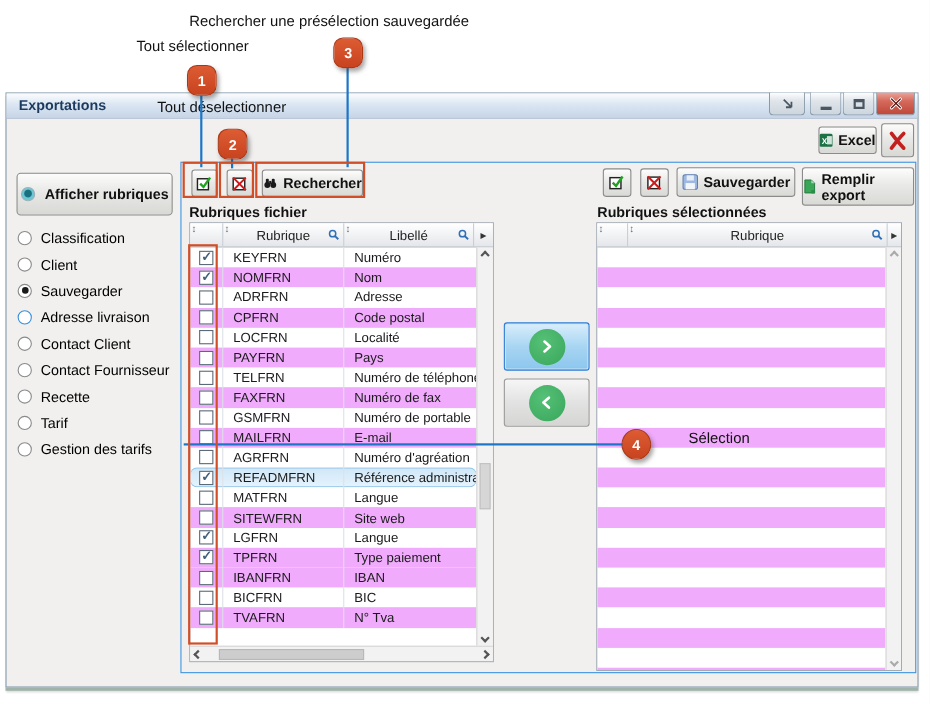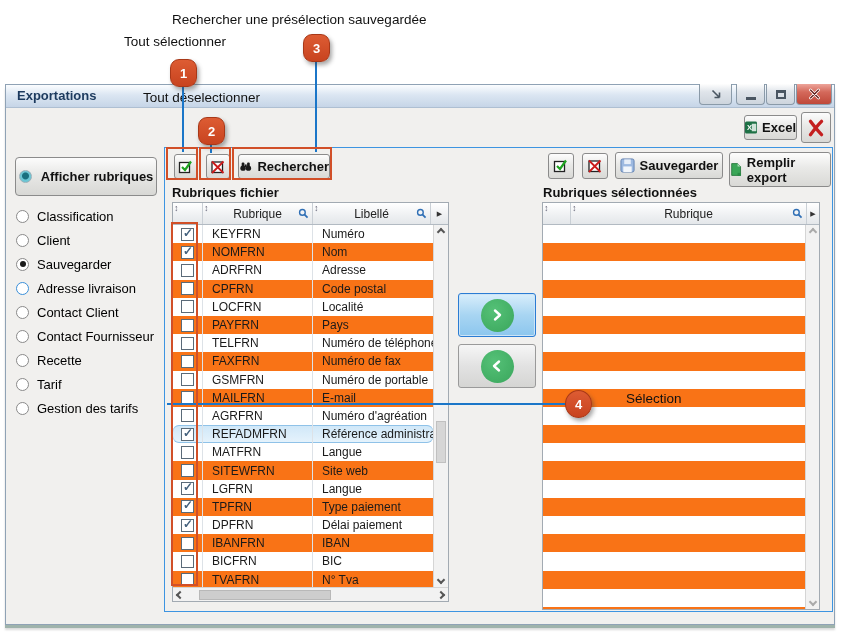--- a/index.html
+++ b/index.html
@@ -62,21 +62,21 @@
   
   .tbl { position:absolute; background:#fff; border:1px solid #a2aab2; }
   .thead { display:flex; height:22px; background:linear-gradient(#ffffff,#eef0f2 60%,#e4e7ea);
            border-bottom:1px solid #b2bac2; font-size:12px; color:#222; }
   .hcell { position:relative; display:flex; align-items:center; justify-content:center;
            border-right:1px solid #c9cfd5; }
   .sorticon { position:absolute; left:1px; top:0px; font-size:9px; color:#667; }
   .mag { position:absolute; right:3px; top:5px; }
   .harrow { font-size:7px; color:#333; }
   .trow { display:flex; height:18.2px; align-items:center; font-size:12px; color:#1a1a1a; }
-  .trow.alt { background:#f97316; }
+  .trow.alt { background:#f0abfc; }
   .trow.selected { background:linear-gradient(#cfe7f8,#e6f3fc); box-shadow:inset 0 1px 0 #8fc2e8, inset 0 -1px 0 #8fc2e8;border-radius:6px; }
   .c0 { width:30px; display:flex; align-items:center; justify-content:center; align-self:stretch;
         border-right:1px solid #dde2e7; }
   .c1 { width:110px; padding-left:9px; align-self:stretch; display:flex; align-items:center;
         border-right:1px solid #dde2e7; white-space:nowrap; overflow:hidden; }
   .c2 { flex:1; padding-left:9px; white-space:nowrap; overflow:hidden; }
   .cb { width:13px; height:13px; border:1px solid #5a6a78; background:#fff; position:relative; }
   .cb.checked::after { content:"✓"; position:absolute; left:1px; top:-3px; font-size:12px;
                        font-weight:bold; color:#44617d; }
 
@@ -372,27 +372,20 @@
             <span class="c1">LGFRN</span>
             <span class="c2">Langue</span>
           </div>
           <div class="trow alt">
             <span class="c0">
               <span class="cb checked"></span>
             </span>
             <span class="c1">TPFRN</span>
             <span class="c2">Type paiement</span>
           </div>
-          <div class="trow">
-            <span class="c0">
-              <span class="cb checked"></span>
-            </span>
-            <span class="c1">DPFRN</span>
-            <span class="c2">Délai paiement</span>
-          </div>
           <div class="trow alt">
             <span class="c0">
               <span class="cb"></span>
             </span>
             <span class="c1">IBANFRN</span>
             <span class="c2">IBAN</span>
           </div>
           <div class="trow">
             <span class="c0">
               <span class="cb"></span>

